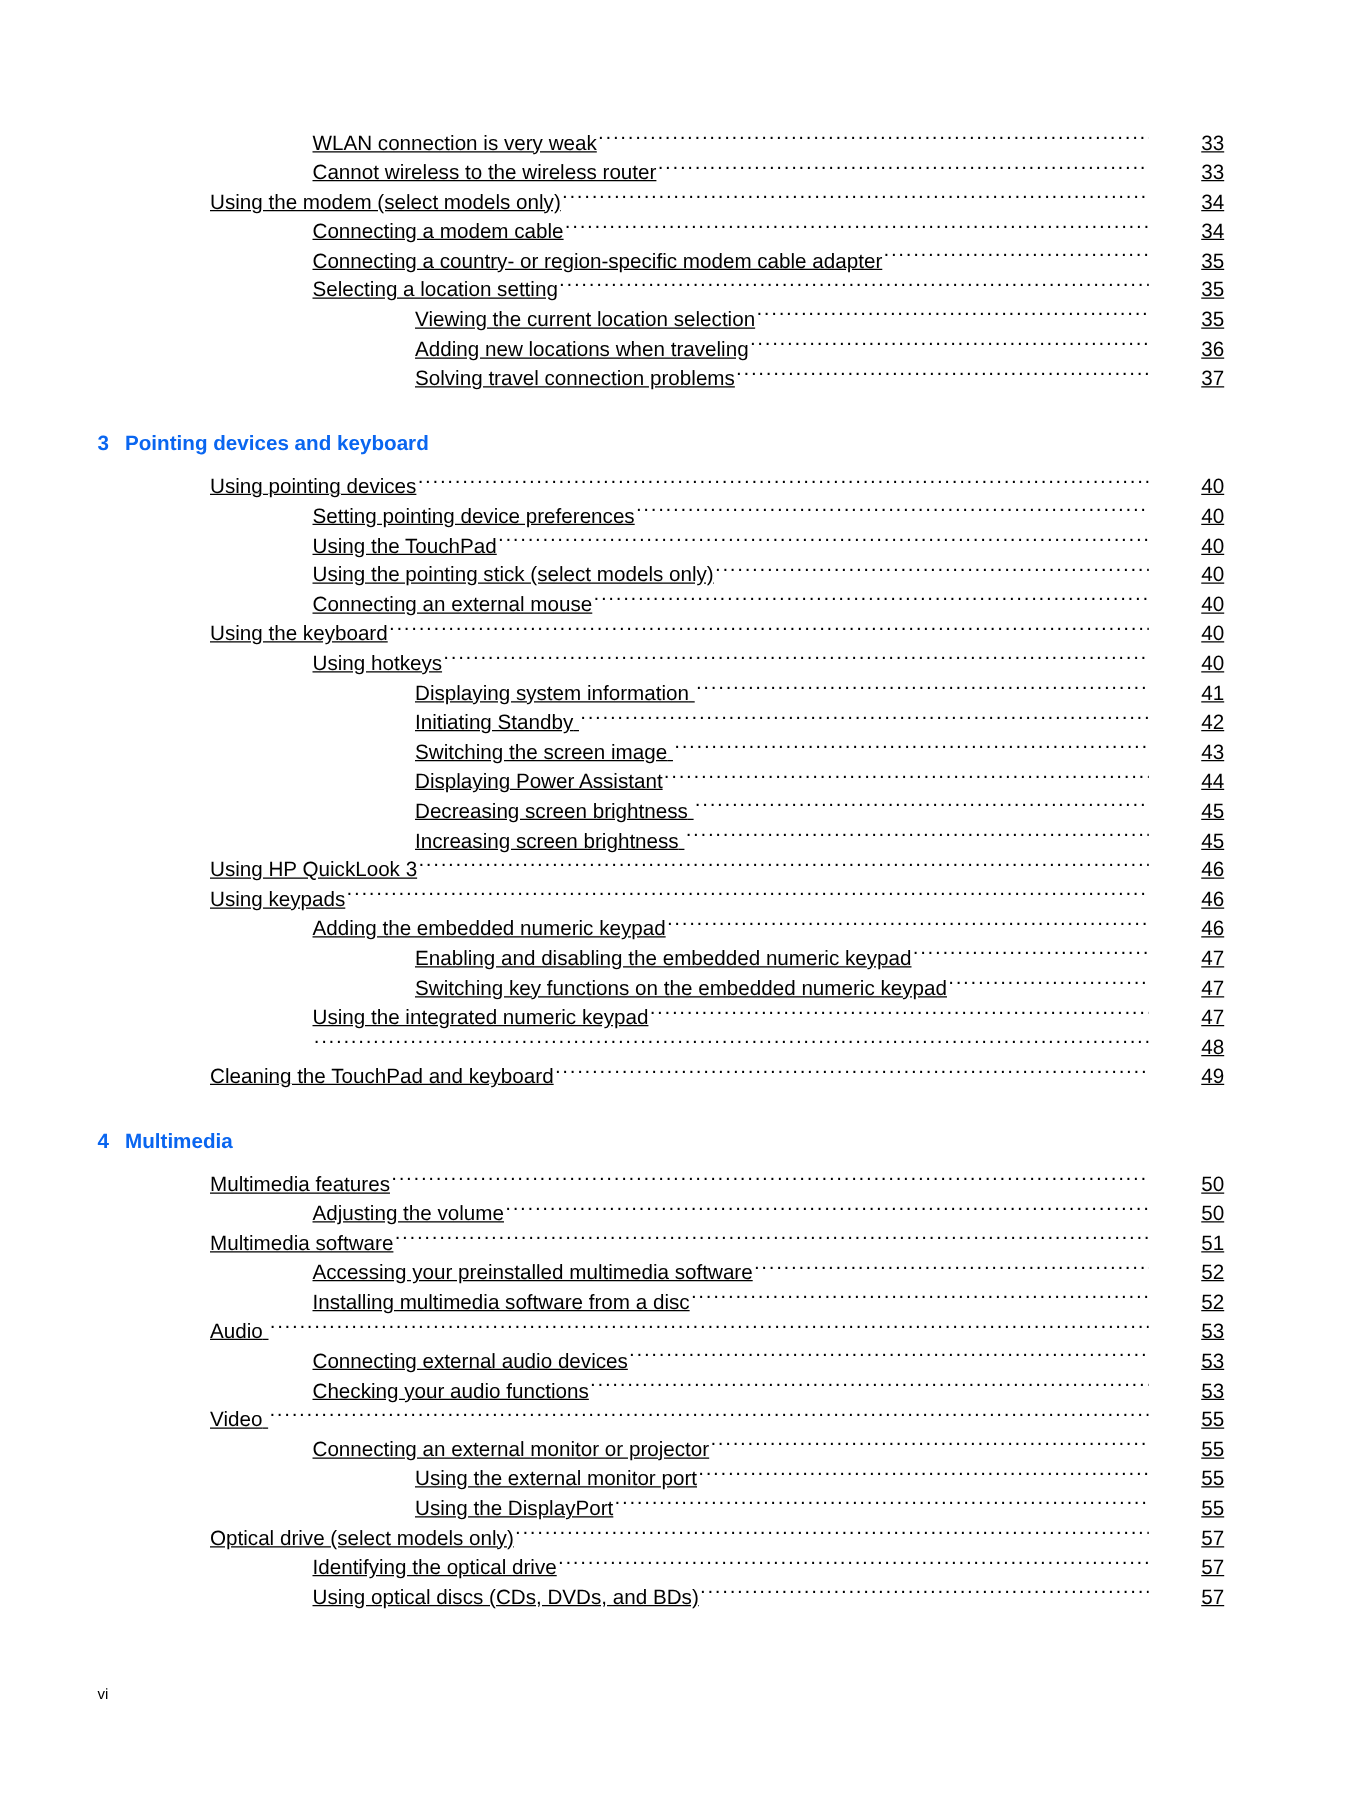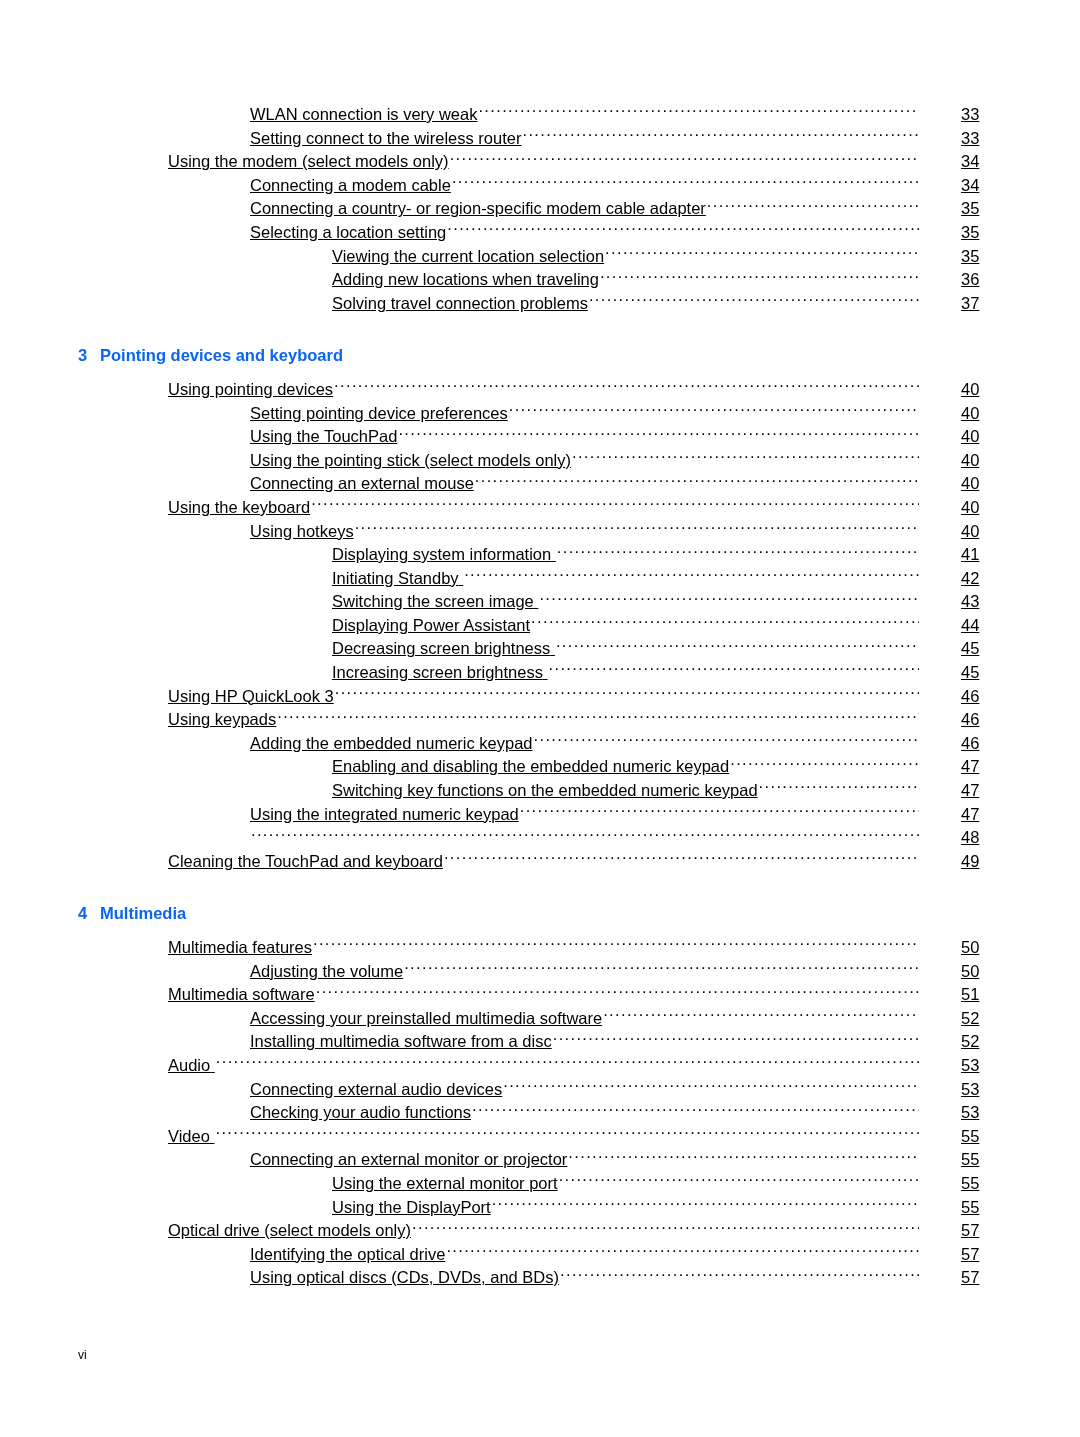--- a/index.html
+++ b/index.html
@@ -104,21 +104,21 @@
 <body>
 
 <div class="page">
   <div class="toc" id="toc-root">
       <div class="toc-entry lvl2">
         <span class="title">WLAN connection is very weak</span>
         <span class="leader"></span>
         <span class="pageno">33</span>
       </div>
       <div class="toc-entry lvl2">
-        <span class="title">Setting connect to the wireless router</span>
+        <span class="title">Cannot wireless to the wireless router</span>
         <span class="leader"></span>
         <span class="pageno">33</span>
       </div>
       <div class="toc-entry lvl1">
         <span class="title">Using the modem (select models only)</span>
         <span class="leader"></span>
         <span class="pageno">34</span>
       </div>
       <div class="toc-entry lvl2">
         <span class="title">Connecting a modem cable</span>

